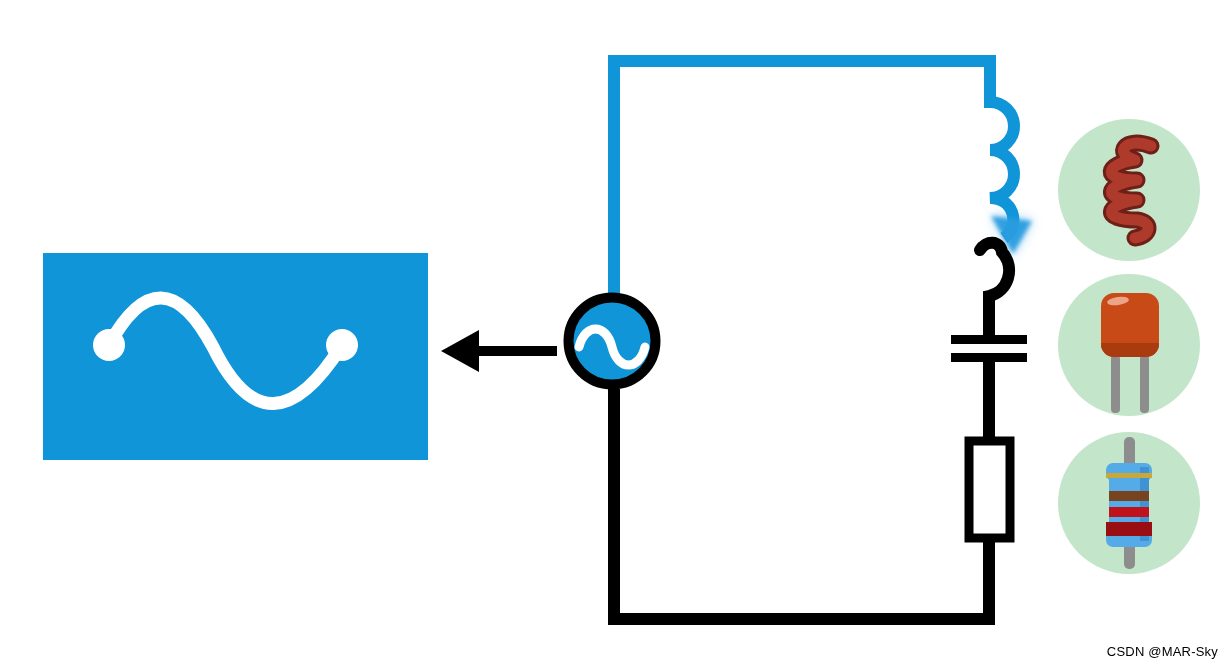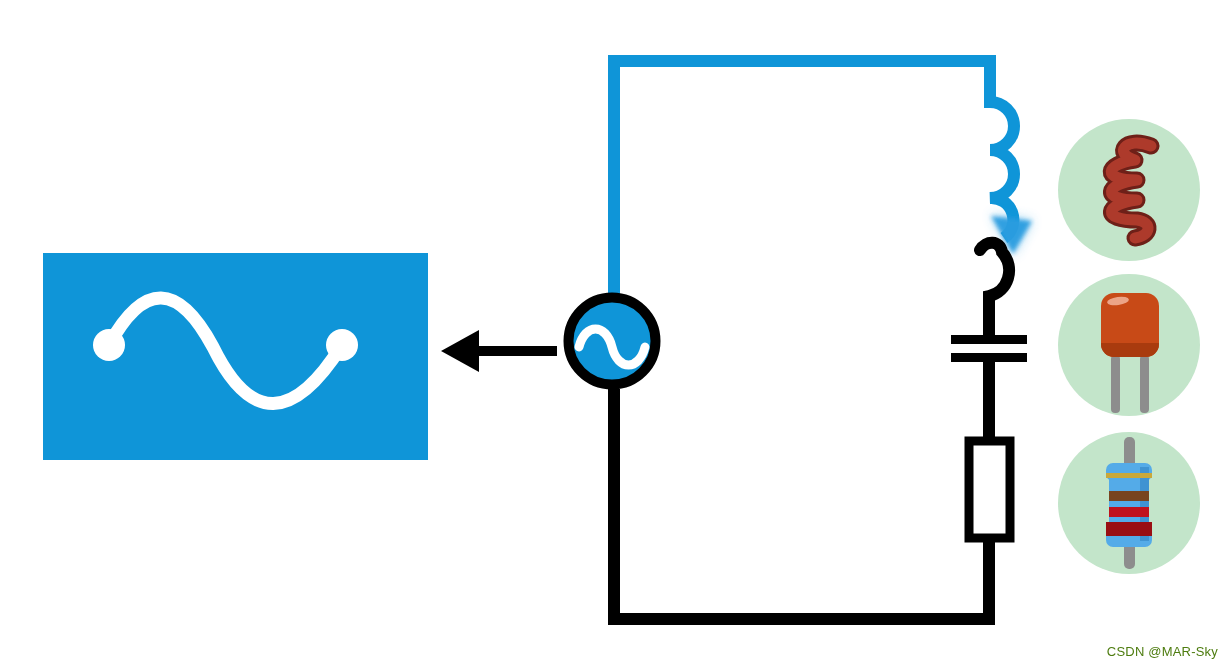--- a/index.html
+++ b/index.html
@@ -100,15 +100,15 @@
       <rect x="49" y="32" width="46" height="18" rx="7" fill="#54abe8"></rect>
       <rect x="49" y="96" width="46" height="20" rx="7" fill="#54abe8"></rect>
       <rect x="83" y="36" width="9" height="74" opacity="0.55" fill="#2d7fc0"></rect>
       <rect x="49" y="42" width="46" height="5" fill="#c9a83a"></rect>
       <rect x="52" y="60" width="40" height="10" fill="#78441f"></rect>
       <rect x="52" y="76" width="40" height="10" fill="#c0121c"></rect>
       <rect x="49" y="91" width="46" height="14" fill="#990e13"></rect>
     </svg>
   </div>
 
-  <div class="watermark" style="color: #4d7c0f;">CSDN @MAR-Sky</div>
+  <div class="watermark" style="color: #000000;">CSDN @MAR-Sky</div>
 
 </div>
 
 </body></html>

